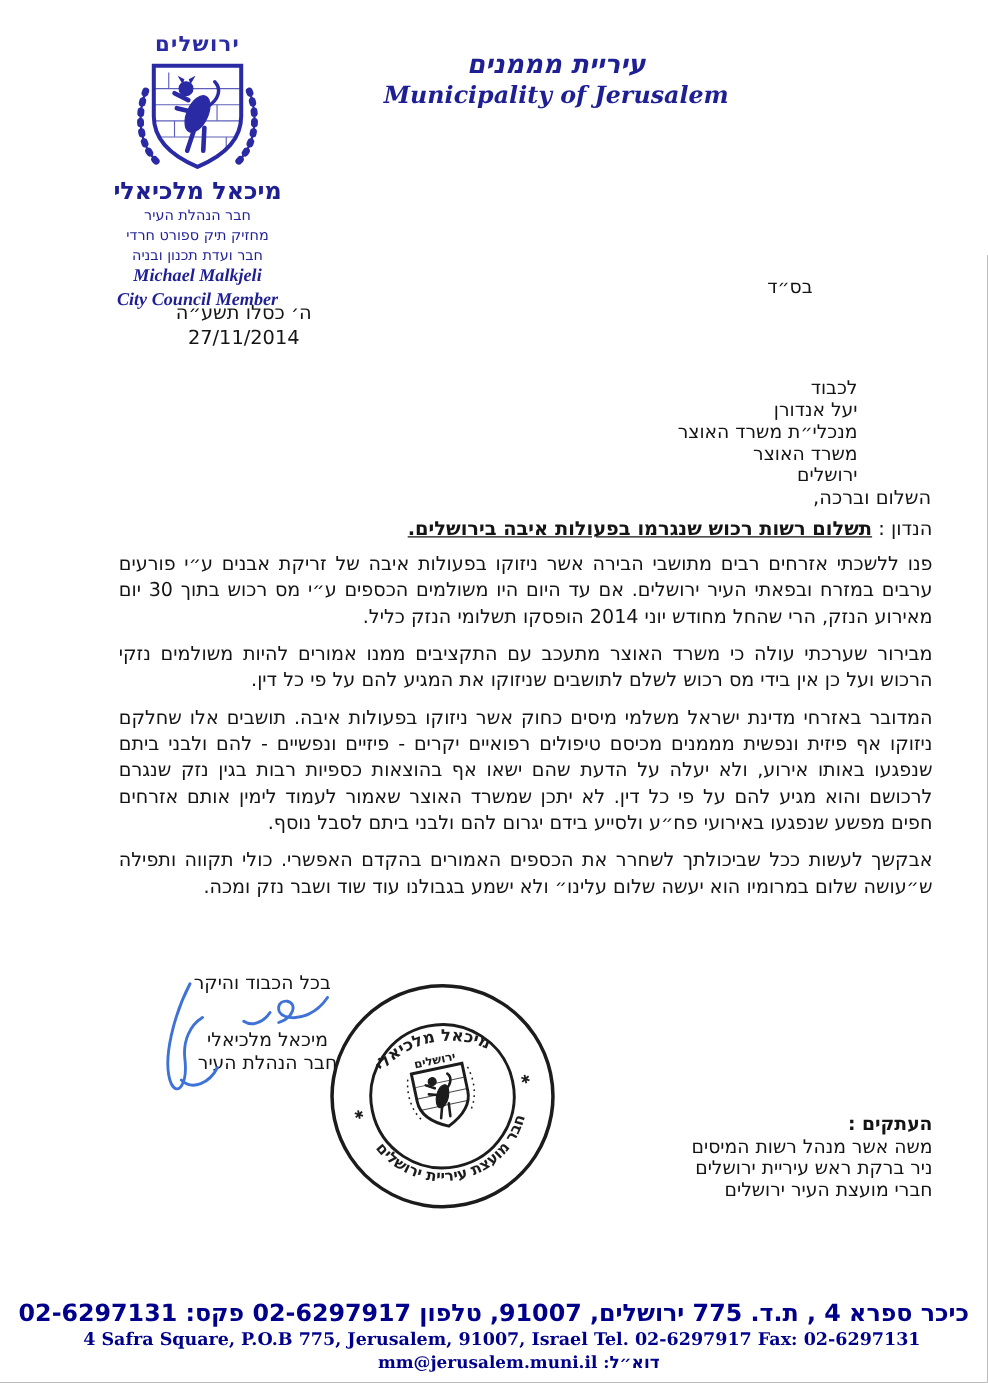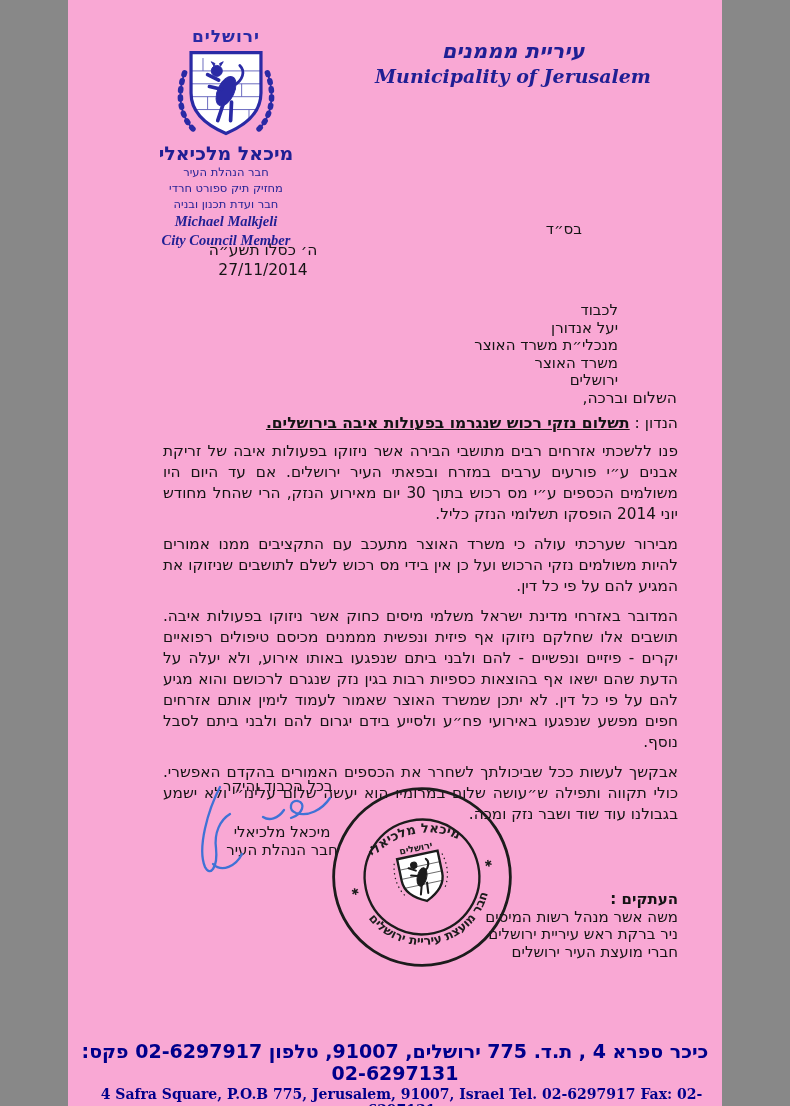--- a/index.html
+++ b/index.html
@@ -1,19 +1,19 @@
 <!DOCTYPE html>
 <html lang="he"><head>
 <meta charset="utf-8">
 <style>
   * { margin:0; padding:0; box-sizing:border-box; }
   html,body { background:#888; }
   .page {
-    position:relative; width:654px; height:1106px; margin:0 auto;
-    background:#f9a8d4; overflow:hidden;
+    position:relative; width:790px; height:1106px; margin:0 auto;
+    background:#ffffff; overflow:hidden;
     font-family:"DejaVu Sans", sans-serif; color:#141414;
   }
   
   .lh-left { position:absolute; left:68px; top:26px; width:180px; text-align:center; color:#23239c; }
   .logo-city { font-weight:bold; font-size:17px; letter-spacing:1px; color:#2a2aa5; }
   .lh-left svg { display:block; margin:1px auto 0; }
   .official-name-he { font-size:19px; font-weight:bold; margin-top:3px; color:#1f1f94; }
   .official-title  { font-size:11.5px; line-height:16px; color:#1f1f94; font-family:"DejaVu Serif","DejaVu Sans",serif; }
   .official-name-en, .official-title-en {
     font-family:Liberation Serif, serif; font-style:italic; font-weight:bold;
@@ -113,21 +113,21 @@
     <div>יעל אנדורן</div>
     <div>מנכלי״ת משרד האוצר</div>
     <div>משרד האוצר</div>
     <div>ירושלים</div>
   </div>
 
   <div class="greeting">השלום וברכה,</div>
 
   <div class="subject">
     <span>הנדון :</span>
-    <span class="subject-text">תשלום נזקי רכוש שנגרמו בפעולות איבה בירושלים.</span>
+    <span class="subject-text">תשלום רשות רכוש שנגרמו בפעולות איבה בירושלים.</span>
   </div>
 
   <div class="paras">
     <p>פנו ללשכתי אזרחים רבים מתושבי הבירה אשר ניזוקו בפעולות איבה של זריקת אבנים ע״י פורעים ערבים במזרח ובפאתי העיר ירושלים. אם עד היום היו משולמים הכספים ע״י מס רכוש בתוך 30 יום מאירוע הנזק, הרי שהחל מחודש יוני 2014 הופסקו תשלומי הנזק כליל.</p>
     <p>מבירור שערכתי עולה כי משרד האוצר מתעכב עם התקציבים ממנו אמורים להיות משולמים נזקי הרכוש ועל כן אין בידי מס רכוש לשלם לתושבים שניזוקו את המגיע להם על פי כל דין.</p>
     <p>המדובר באזרחי מדינת ישראל משלמי מיסים כחוק אשר ניזוקו בפעולות איבה. תושבים אלו שחלקם ניזוקו אף פיזית ונפשית מממנים מכיסם טיפולים רפואיים יקרים - פיזיים ונפשיים - להם ולבני ביתם שנפגעו באותו אירוע, ולא יעלה על הדעת שהם ישאו אף בהוצאות כספיות רבות בגין נזק שנגרם לרכושם והוא מגיע להם על פי כל דין. לא יתכן שמשרד האוצר שאמור לעמוד לימין אותם אזרחים חפים מפשע שנפגעו באירועי פח״ע ולסייע בידם יגרום להם ולבני ביתם לסבל נוסף.</p>
     <p>אבקשך לעשות ככל שביכולתך לשחרר את הכספים האמורים בהקדם האפשרי. כולי תקווה ותפילה ש״עושה שלום במרומיו הוא יעשה שלום עלינו״ ולא ישמע בגבולנו עוד שוד ושבר נזק ומכה.</p>
   </div>
 
   <div class="closing">בכל הכבוד והיקר</div>

